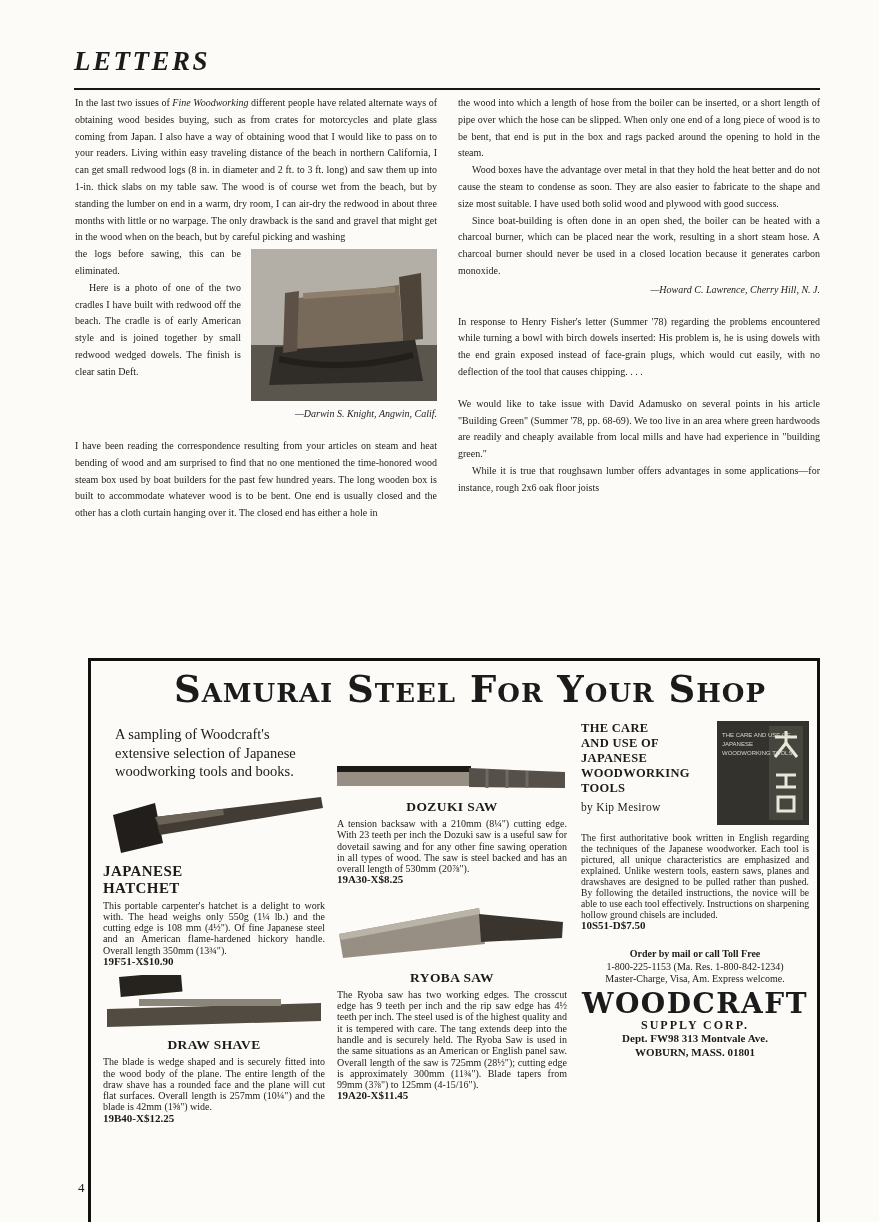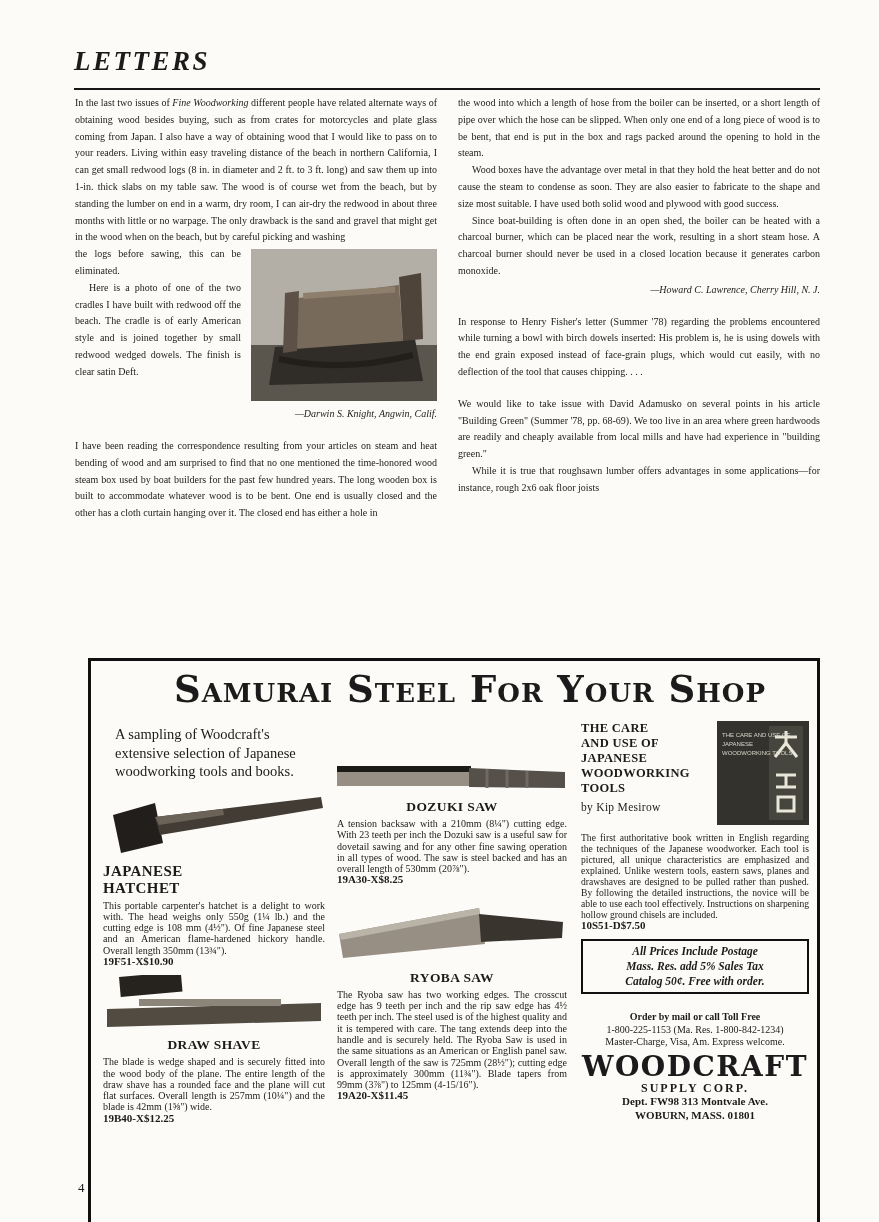--- a/index.html
+++ b/index.html
@@ -219,25 +219,20 @@
             <text x="5" y="25" fill="#d9d6c9" font-size="6" font-family="Liberation Sans, sans-serif">JAPANESE</text>
             <text x="5" y="34" fill="#d9d6c9" font-size="6" font-family="Liberation Sans, sans-serif">WOODWORKING TOOLS</text>
           </svg>
         </div>
       </div>
       <p class="ad-body book-body">The first authoritative book written in English regarding the techniques of the Japanese woodworker. Each tool is pictured, all unique characteristics are emphasized and explained. Unlike western tools, eastern saws, planes and drawshaves are designed to be pulled rather than pushed. By following the detailed instructions, the novice will be able to use each tool effectively. Instructions on sharpening hollow ground chisels are included.</p>
       <div class="item-row">
         <span>10S51-D</span>
         <span>$7.50</span>
       </div>
-      <div class="prices-box">
-        <div>All Prices Include Postage</div>
-        <div>Mass. Res. add 5% Sales Tax</div>
-        <div>Catalog 50¢. Free with order.</div>
-      </div>
       <div class="order-block">
         <div class="b">Order by mail or call Toll Free</div>
         <div>1-800-225-1153 (Ma. Res. 1-800-842-1234)</div>
         <div>Master-Charge, Visa, Am. Express welcome.</div>
       </div>
       <div class="wc-name">WOODCRAFT</div>
       <div class="wc-sub">SUPPLY CORP.</div>
       <div class="wc-addr">Dept. FW98   313 Montvale Ave.</div>
       <div class="wc-addr">WOBURN, MASS. 01801</div>
     </div>

